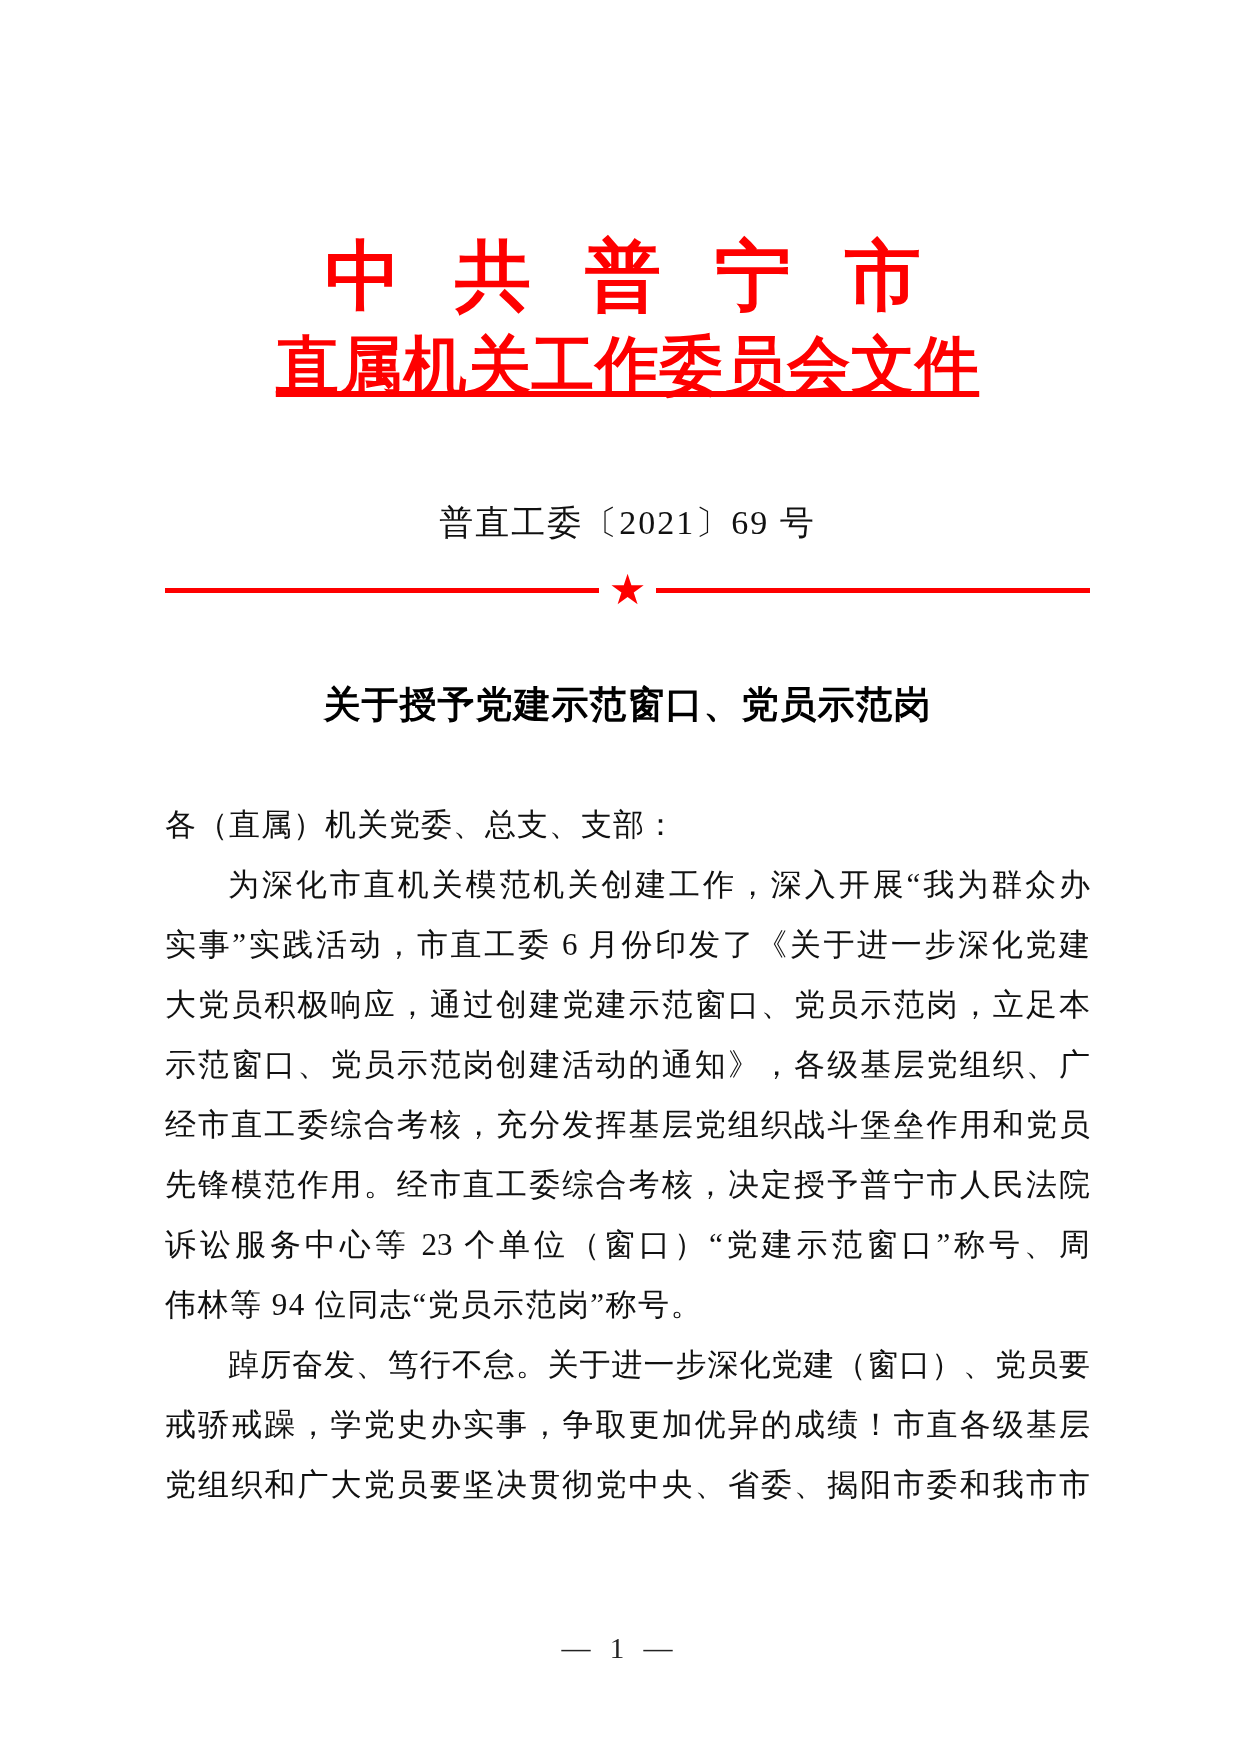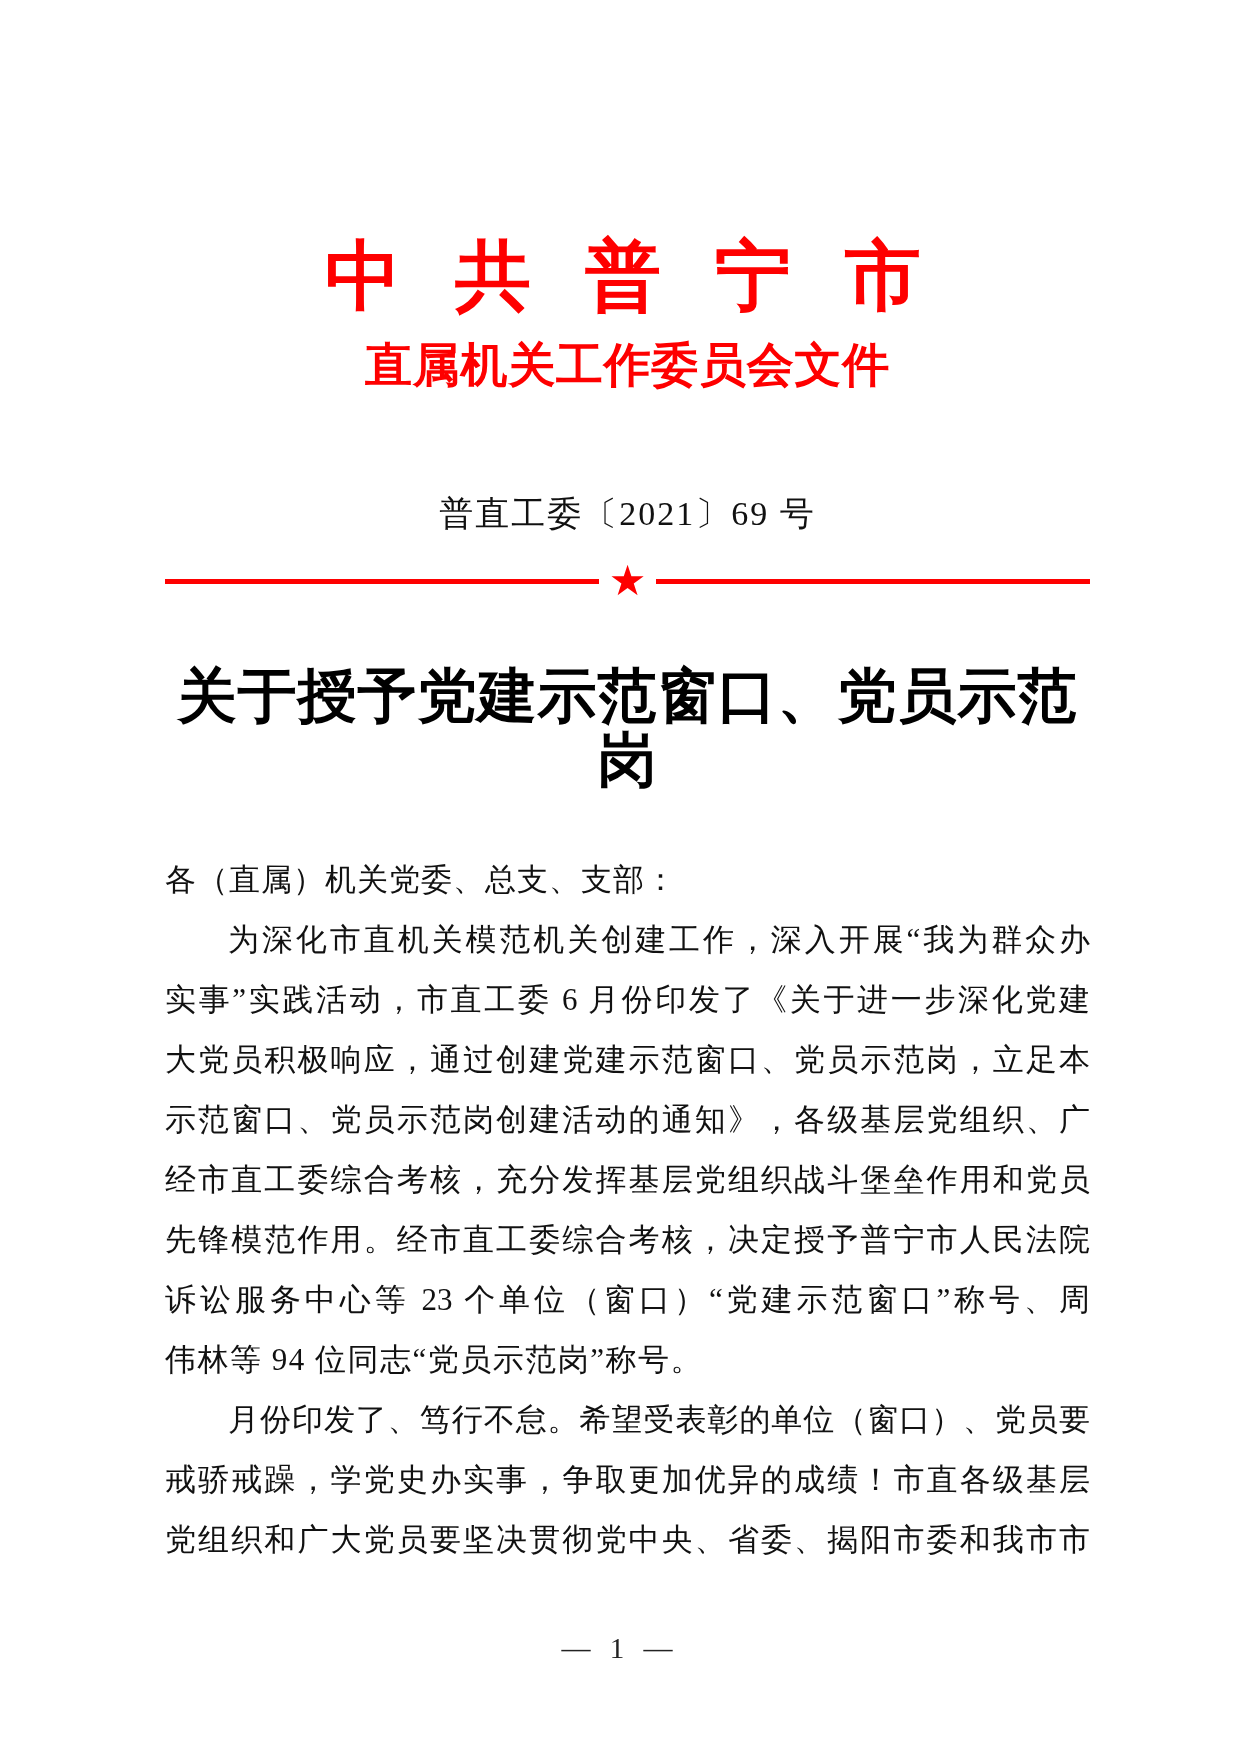--- a/index.html
+++ b/index.html
@@ -21,27 +21,28 @@
     padding-top: 238px;
     font-size: 76px;
     line-height: 1.0;
     font-weight: 700;
     color: #fe0000;
     letter-spacing: 0.12em;
     word-spacing: 0.22em;
     white-space: nowrap;
   }
   .org-line2 {
-    margin-top: 28px;
-    font-size: 47px;
+    margin-top: 21px;
+    font-size: 63px;
     line-height: 1.0;
     font-weight: 700;
     color: #fe0000;
     letter-spacing: 0.015em;
     white-space: nowrap;
+    text-decoration: underline;
   }
   
   .doc-number {
     margin-top: 106px;
     text-align: center;
     font-size: 34px;
     line-height: 1.1;
     letter-spacing: 2px;
     color: #111;
     white-space: nowrap;
@@ -63,21 +64,21 @@
     font-size: 42px;
     line-height: 46px;
     padding: 0 10px;
     font-family: "DejaVu Sans", sans-serif;
   }
   
   .doc-title {
     margin-top: 60px;
     text-align: center;
     font-weight: 700;
-    font-size: 59px;
+    font-size: 37px;
     line-height: 64px;
     color: #000;
     letter-spacing: 1px;
   }
   
   .body-text {
     margin-top: 58px;
     font-size: 31px;
     color: #111;
   }
@@ -137,21 +138,21 @@
       <div class="body-line">实事”实践活动，市直工委 6 月份印发了《关于进一步深化党建</div>
       <div class="body-line">大党员积极响应，通过创建党建示范窗口、党员示范岗，立足本</div>
       <div class="body-line">示范窗口、党员示范岗创建活动的通知》，各级基层党组织、广</div>
       <div class="body-line">经市直工委综合考核，充分发挥基层党组织战斗堡垒作用和党员</div>
       <div class="body-line">先锋模范作用。经市直工委综合考核，决定授予普宁市人民法院</div>
       <div class="body-line">诉讼服务中心等 23 个单位（窗口）“党建示范窗口”称号、周</div>
       <div class="body-line last-line">伟林等 94 位同志“党员示范岗”称号。</div>
     </div>
 
     <div>
-      <div class="body-line first-line">月份印发了、笃行不怠。希望受表彰的单位（窗口）、党员要</div>
+      <div class="body-line first-line">踔厉奋发、笃行不怠。关于进一步深化党建（窗口）、党员要</div>
       <div class="body-line">戒骄戒躁，学党史办实事，争取更加优异的成绩！市直各级基层</div>
       <div class="body-line">党组织和广大党员要坚决贯彻党中央、省委、揭阳市委和我市市</div>
     </div>
 
   </div>
 
   <div class="page-number">— 1 —</div>
 
 </div>
 

